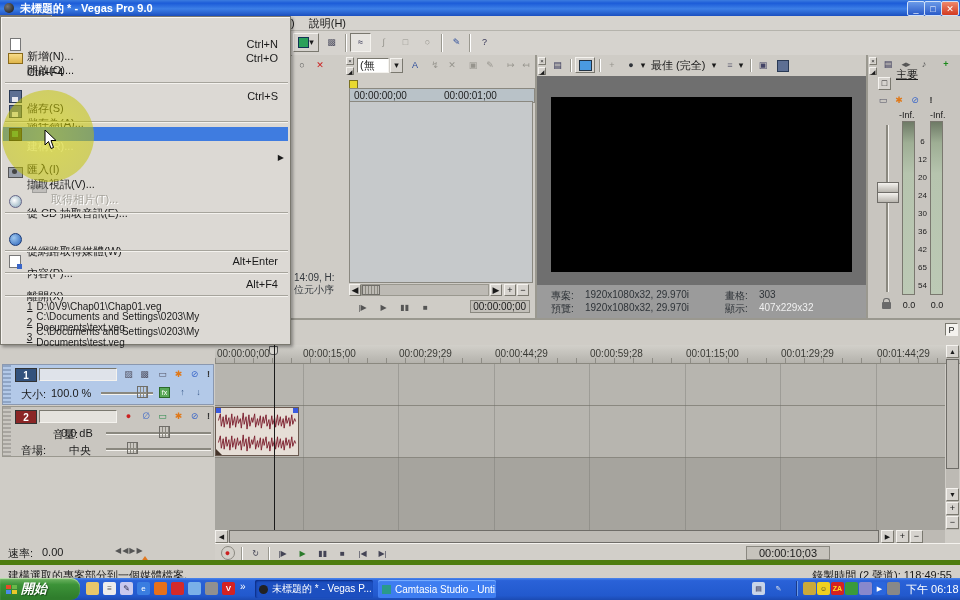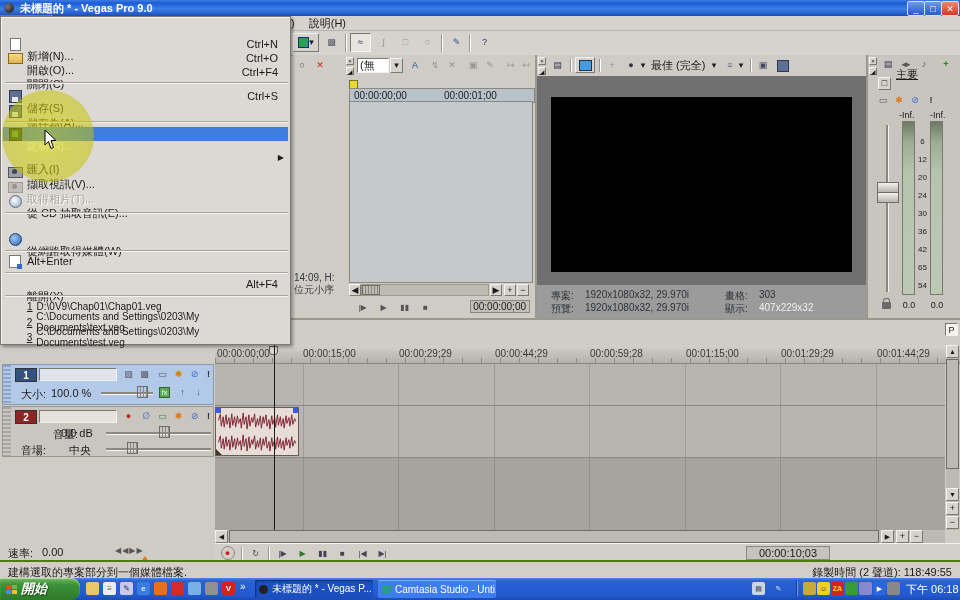--- a/index.html
+++ b/index.html
@@ -66,21 +66,21 @@
   .trk{left:2px;width:212px;box-sizing:border-box;}
   .numbox{width:22px;height:14px;color:#fff;font-size:10px;font-weight:bold;display:flex;align-items:center;justify-content:center;border:1px solid #333;box-sizing:border-box;}
   .namefield{width:78px;height:13px;}
   .sicon{width:15px;height:13px;font-size:9px;}
   .groove{height:2px;background:#8a887f;border-bottom:1px solid #f4f2ee;}
   .wavclip{background:#e6ded6;border:1px solid #6a5a50;box-sizing:border-box;}
   .corner{width:5px;height:5px;background:#3a5ae0;}
   
   .tpbtn{width:19px;height:14px;font-size:8px;}
   
-  #statusbar{left:0;top:560px;width:960px;height:18px;background:#d2cfc9;border-top:2px solid #4d7c0f;}
+  #statusbar{left:0;top:560px;width:960px;height:18px;background:#d2cfc9;border-top:5px solid #4d7c0f;}
   #taskbar{left:0;top:578px;width:960px;height:22px;background:linear-gradient(180deg,#4b86ec 0%,#2a62d8 12%,#2259cd 80%,#1b4ab2 100%);z-index:70;}
   #startbtn{left:0;top:0;width:80px;height:22px;border-radius:0 9px 9px 0;
             background:linear-gradient(180deg,#73b766 0%,#3c9338 30%,#2f7d2c 90%);
             display:flex;align-items:center;color:#fff;font-weight:bold;font-style:italic;font-size:13px;
             text-shadow:1px 1px 1px #1a4a1a;box-shadow:inset 0 1px 1px #b8e0a8;}
   .ql{width:13px;height:13px;top:4px;border-radius:2px;display:flex;align-items:center;justify-content:center;font-size:8px;color:#fff;}
   .taskbtn{top:2px;height:18px;border-radius:2px;display:flex;align-items:center;color:#fff;font-size:10px;padding:0 4px;box-sizing:border-box;white-space:nowrap;overflow:hidden;}
   .tray{width:13px;height:13px;top:4px;border-radius:2px;display:flex;align-items:center;justify-content:center;font-size:7px;color:#fff;}
   
   #spotlight{left:2px;top:90px;width:92px;height:92px;border-radius:50%;z-index:60;
@@ -600,21 +600,20 @@
     </div>
     <div class="a mi" style="top:34px;">
       <span class="mico">
           <span class="ic-folder"></span>
         </span>
       <span class="milab">開啟(O)...</span>
       <span class="mishort">Ctrl+O</span>
     </div>
     <div class="a mi" style="top:48px;">
       <span class="mico"></span>
-      <span class="milab">關閉(C)</span>
       <span class="mishort">Ctrl+F4</span>
     </div>
     <div class="a msep" style="top:65px;"></div>
     <div class="a mi" style="top:72px;">
       <span class="mico">
           <span class="ic-floppy"></span>
         </span>
       <span class="milab">儲存(S)</span>
       <span class="mishort">Ctrl+S</span>
     </div>
@@ -635,21 +634,21 @@
       <span class="mico"></span>
       <span class="milab">匯入(I)</span>
       <span style="padding-right:4px;font-size:8px;">▶</span>
     </div>
     <div class="a mi" style="top:148px;">
       <span class="mico">
           <span class="ic-cam"></span>
         </span>
       <span class="milab">擷取視訊(V)...</span>
     </div>
-    <div class="a mi dis" style="top:163px;">
+    <div class="a mi dis" style="top:163px;padding-left:24px;">
       <span class="mico">
           <span class="ic-cam dim"></span>
         </span>
       <span class="milab">取得相片(T)...</span>
     </div>
     <div class="a mi" style="top:177px;">
       <span class="mico">
           <span class="ic-cd"></span>
         </span>
       <span class="milab">從 CD 抽取音訊(E)...</span>
@@ -659,20 +658,21 @@
       <span class="mico">
           <span class="ic-web"></span>
         </span>
       <span class="milab">從網路取得媒體(W)</span>
     </div>
     <div class="a msep" style="top:233px;"></div>
     <div class="a mi" style="top:237px;">
       <span class="mico">
           <span class="ic-props"></span>
         </span>
+      <span class="milab">內容(P)...</span>
       <span class="mishort">Alt+Enter</span>
     </div>
     <div class="a msep" style="top:255px;"></div>
     <div class="a mi" style="top:260px;">
       <span class="mico"></span>
       <span class="milab">離開(X)</span>
       <span class="mishort">Alt+F4</span>
     </div>
     <div class="a msep" style="top:278px;"></div>
     <div class="a mi" style="top:282px;font-size:10px;">

